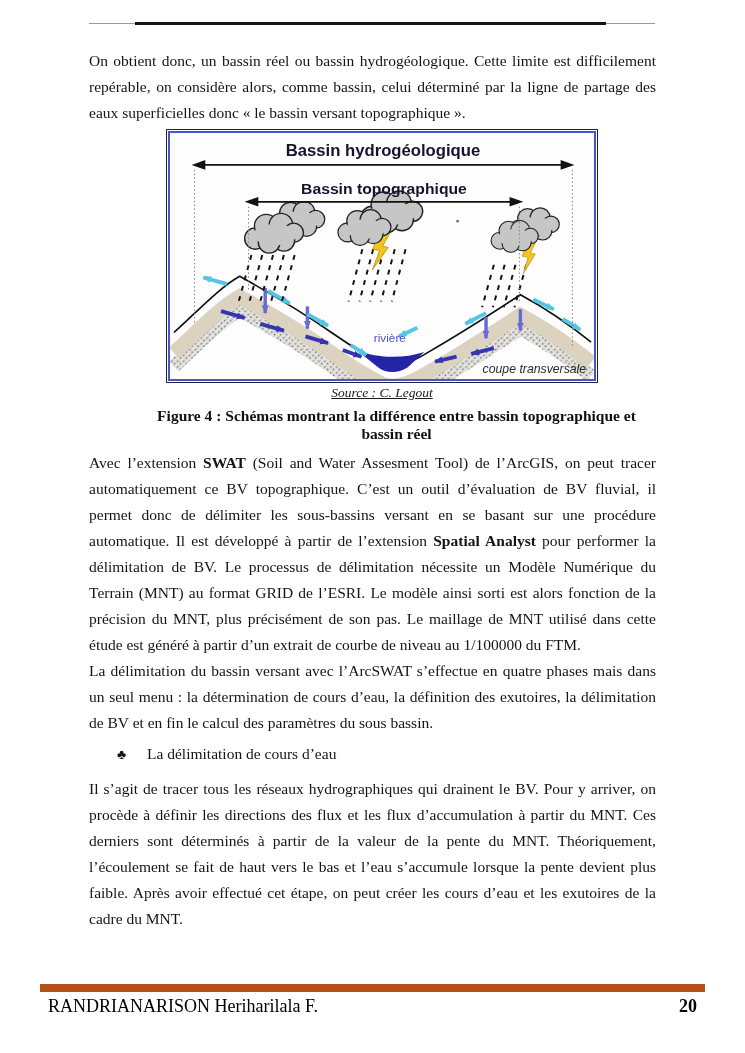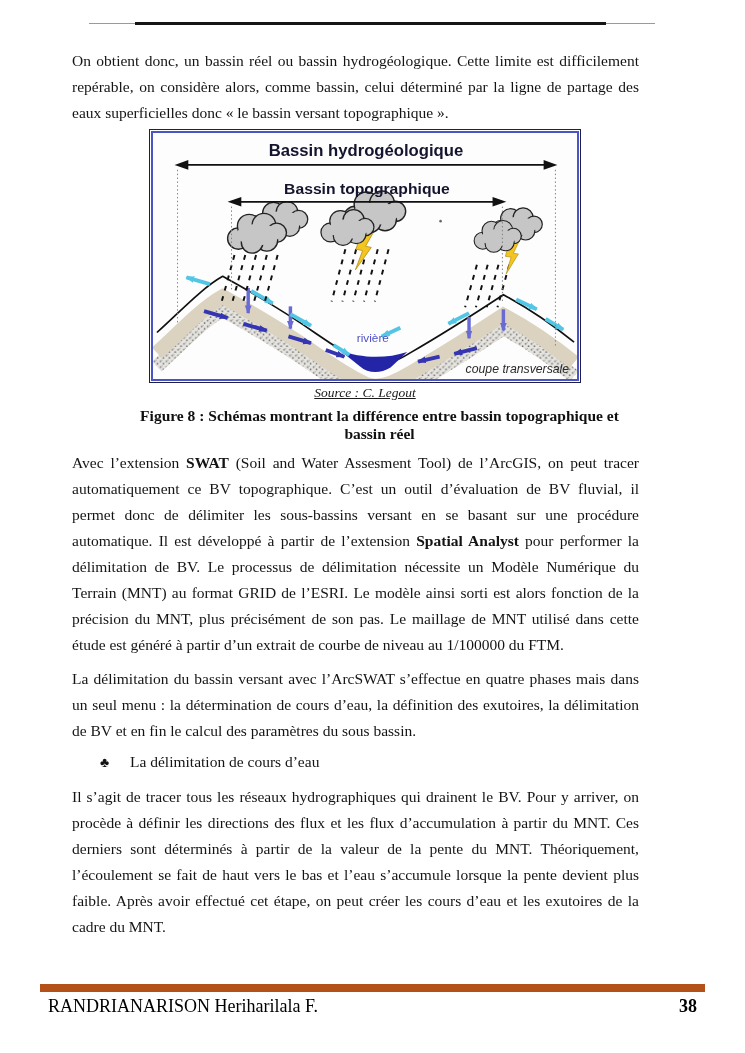--- a/index.html
+++ b/index.html
@@ -3,23 +3,23 @@
 <meta charset="utf-8">
 <style>
   html,body { margin:0; padding:0; background:#ffffff; }
   .page {
     position:relative; width:745px; height:1053px; background:#ffffff;
     font-family:"Liberation Serif", serif; color:#141414; overflow:hidden;
   }
   .top-rule-light { position:absolute; left:89px; top:23px; width:566px; height:1px; background:#9a9a9a; }
   .top-rule-dark  { position:absolute; left:135px; top:22px; width:471px; height:3px; background:#151515; }
 
-  .body-col { position:absolute; left:72px; top:48px; width:567px; }
+  .body-col { position:absolute; left:89px; top:48px; width:567px; }
   p.body { font-size:15.5px; line-height:26px; text-align:justify; margin:0; color:#141414; }
-  p.body + p.body { margin-top:8px; }
+  p.body + p.body { margin-top:0; }
   b.inline { font-weight:bold; }
 
   .figwrap { width:464px; margin:3px 0 0 77px; }
   .figborder { width:432px; height:254px; border:1px solid #1e1e46; box-sizing:border-box; padding:1px; background:#fff; }
   .figinner { width:100%; height:100%; border:2px solid #4a55c5; box-sizing:border-box; background:#fdfdfd; }
   .figinner svg { display:block; width:100%; height:100%; }
 
   .source-line { width:432px; margin:2px 0 0 77px; text-align:center; font-style:italic; font-size:13.5px; color:#1a1a1a;text-decoration:underline; }
   .caption { text-align:center; font-weight:bold; font-size:15.5px; margin:6px 0 0 0; padding-left:48px; color:#101010; }
 
@@ -177,35 +177,35 @@
             <text class="figT1" x="217" y="24" text-anchor="middle">Bassin hydrogéologique</text>
             <text class="figT2" x="218" y="63" text-anchor="middle">Bassin topographique</text>
             <text class="figRiv" x="224" y="216" text-anchor="middle">rivière</text>
             <text class="figCoupe" x="424" y="248" text-anchor="end">coupe transversale</text>
           </svg>
         </div>
       </div>
     </div>
 
     <div class="source-line">Source : C. Legout</div>
-    <div class="caption">Figure 8 : Schémas montrant la différence entre bassin topographique et bassin réel</div>
+    <div class="caption">Figure 4 : Schémas montrant la différence entre bassin topographique et bassin réel</div>
 
 
     <p class="body" style="margin-top:7px;"><span>Avec l’extension </span><b class="inline">SWAT</b><span> (Soil and Water Assesment Tool) de l’ArcGIS, on peut tracer automatiquement ce BV topographique.  C’est un outil d’évaluation de BV fluvial, il permet donc de délimiter les sous-bassins versant en se basant sur une procédure automatique. Il est développé à partir de l’extension </span><b class="inline">Spatial Analyst</b><span> pour performer la délimitation de BV. Le processus de délimitation nécessite un Modèle Numérique du Terrain (MNT) au format GRID de l’ESRI. Le modèle ainsi sorti est alors fonction de la précision du MNT, plus précisément de son pas.  Le maillage de MNT utilisé dans cette étude est généré à partir d’un extrait de courbe de niveau au 1/100000 du FTM.</span></p>
 
     <p class="body">La délimitation du bassin versant avec l’ArcSWAT s’effectue en quatre phases mais dans un seul menu : la détermination de cours d’eau, la définition des exutoires, la délimitation de BV et en fin le calcul des paramètres du sous bassin.</p>
 
     <div class="bullet-line">
       <span class="bullet-glyph">♣</span>
       <span class="bullet-text">La délimitation de cours d’eau</span>
     </div>
 
     <p class="body">Il s’agit de tracer tous les réseaux hydrographiques qui drainent le BV. Pour y arriver, on procède à définir les directions des flux et les flux d’accumulation à partir du MNT. Ces derniers sont déterminés à partir de la valeur de la pente du MNT. Théoriquement, l’écoulement se fait de haut vers le bas et l’eau s’accumule lorsque la pente devient plus faible. Après avoir effectué cet étape, on peut créer les cours d’eau et les exutoires de la cadre du MNT.</p>
 
   </div>
 
   <div class="footer-bar" style="background: rgb(179, 81, 25);"></div>
   <div class="footer-row">
     <span>RANDRIANARISON Heriharilala F.</span>
-    <span class="footer-page">38</span>
+    <span class="footer-page">20</span>
   </div>
 
 </div>
 
 </body></html>

